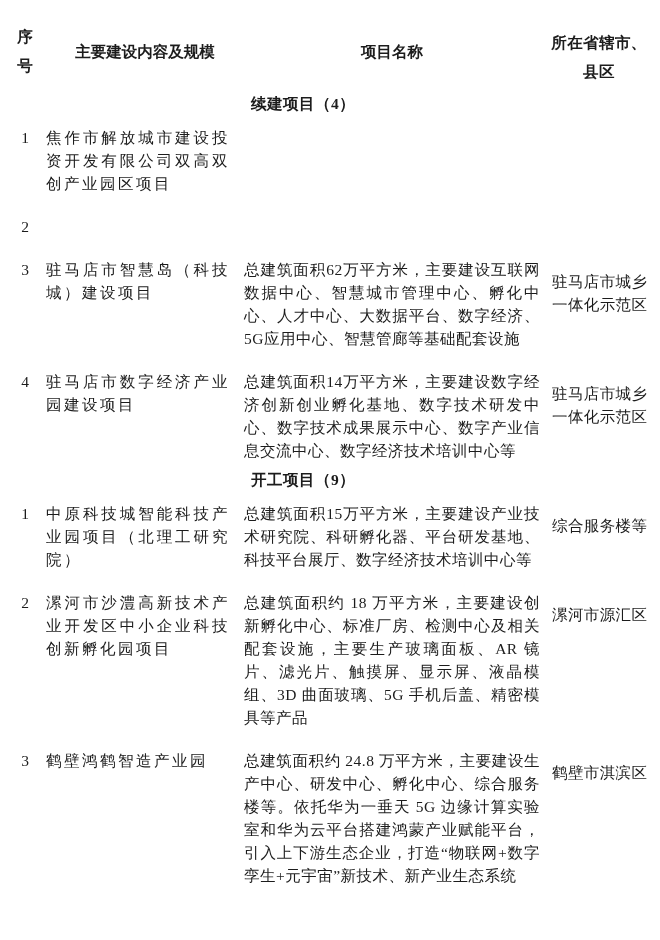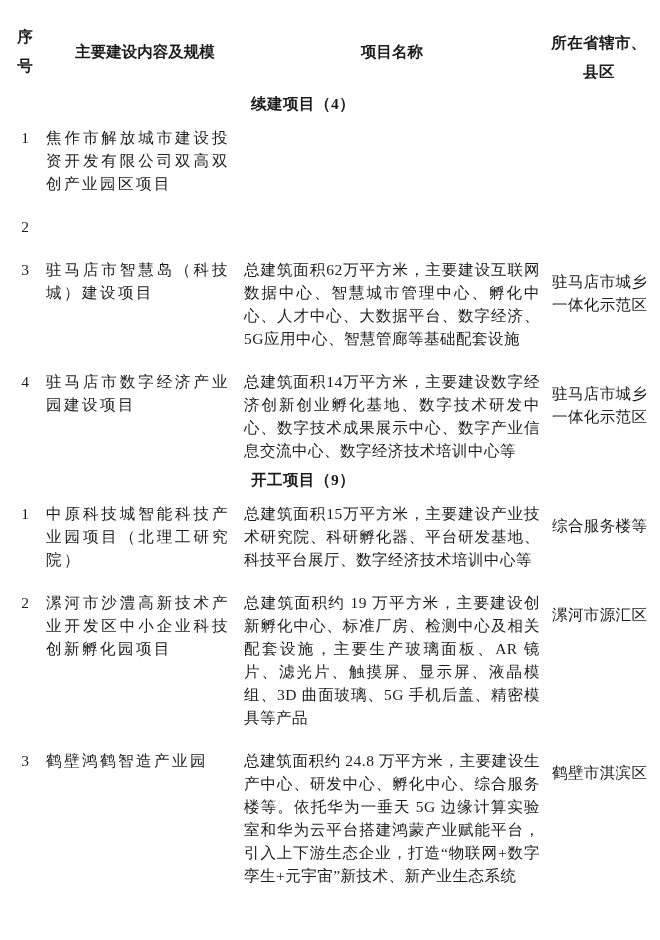--- a/index.html
+++ b/index.html
@@ -111,21 +111,21 @@
   <div class="grid-row body-row">
     <div class="cell num-cell">1</div>
     <div class="cell name-cell">中原科技城智能科技产业园项目（北理工研究院）</div>
     <div class="cell content-cell">总建筑面积15万平方米，主要建设产业技术研究院、科研孵化器、平台研发基地、科技平台展厅、数字经济技术培训中心等</div>
     <div class="cell location-cell">综合服务楼等</div>
   </div>
 
   <div class="grid-row body-row">
     <div class="cell num-cell">2</div>
     <div class="cell name-cell">漯河市沙澧高新技术产业开发区中小企业科技创新孵化园项目</div>
-    <div class="cell content-cell">总建筑面积约 19 万平方米，主要建设创新孵化中心、标准厂房、检测中心及相关配套设施，主要生产玻璃面板、AR 镜片、滤光片、触摸屏、显示屏、液晶模组、3D 曲面玻璃、5G 手机后盖、精密模具等产品</div>
+    <div class="cell content-cell">总建筑面积约 18 万平方米，主要建设创新孵化中心、标准厂房、检测中心及相关配套设施，主要生产玻璃面板、AR 镜片、滤光片、触摸屏、显示屏、液晶模组、3D 曲面玻璃、5G 手机后盖、精密模具等产品</div>
     <div class="cell location-cell">漯河市源汇区</div>
   </div>
 
   <div class="grid-row body-row">
     <div class="cell num-cell">3</div>
     <div class="cell name-cell">鹤壁鸿鹤智造产业园</div>
     <div class="cell content-cell">总建筑面积约 24.8 万平方米，主要建设生产中心、研发中心、孵化中心、综合服务楼等。依托华为一垂天 5G 边缘计算实验室和华为云平台搭建鸿蒙产业赋能平台，引入上下游生态企业，打造“物联网+数字孪生+元宇宙”新技术、新产业生态系统</div>
     <div class="cell location-cell">鹤壁市淇滨区</div>
   </div>
 

